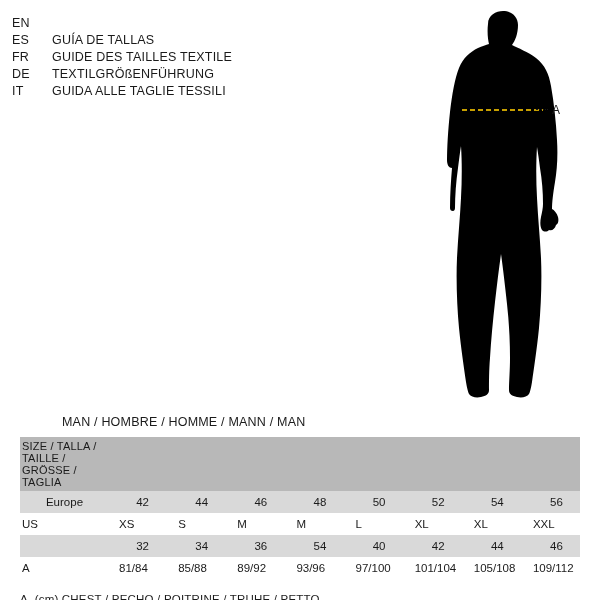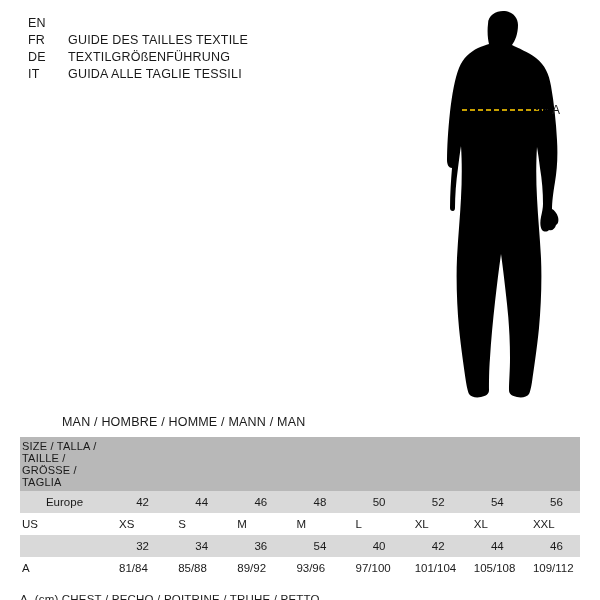--- a/index.html
+++ b/index.html
@@ -13,21 +13,21 @@
     height: 600px;
     background: #ffffff;
     font-family: "Liberation Sans", sans-serif;
     color: #1a1a1a;
     overflow: hidden;
   }
 
   
   .legend {
     position: absolute;
-    left: 28px;
+    left: 12px;
     top: 16px;
     width: 360px;
   }
   .legend-row {
     display: flex;
     align-items: baseline;
     height: 17px;
     font-size: 12.5px;
     letter-spacing: 0.2px;
   }
@@ -125,20 +125,24 @@
   }
 </style>
 </head>
 <body>
 
 <div id="page">
 
   <div class="legend">
     <div class="legend-row">
       <span class="legend-code">EN</span>
+    </div>
+    <div class="legend-row">
+      <span class="legend-code">ES</span>
+      <span class="legend-text">GUÍA DE TALLAS</span>
     </div>
     <div class="legend-row">
       <span class="legend-code">FR</span>
       <span class="legend-text">GUIDE DES TAILLES TEXTILE</span>
     </div>
     <div class="legend-row">
       <span class="legend-code">DE</span>
       <span class="legend-text">TEXTILGRÖßENFÜHRUNG</span>
     </div>
     <div class="legend-row">

